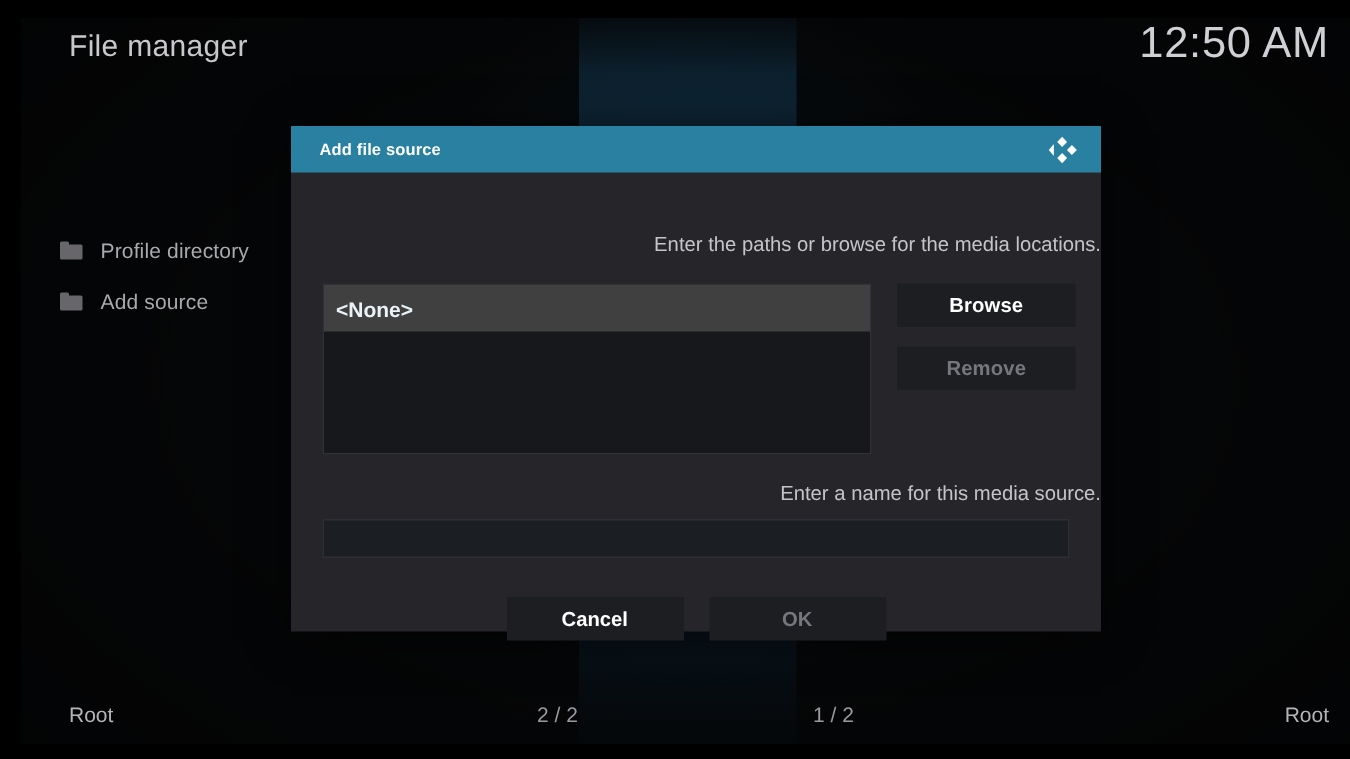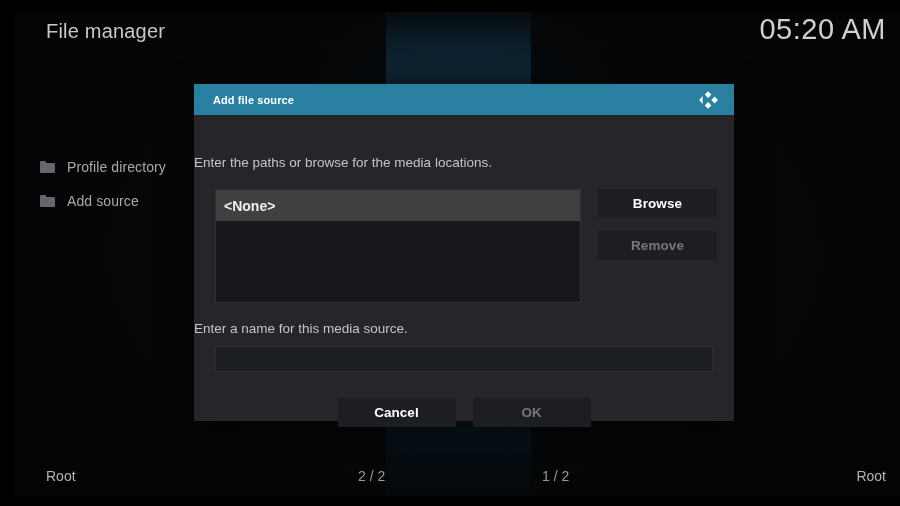--- a/index.html
+++ b/index.html
@@ -179,21 +179,21 @@
     width: 24px; height: 24px;
   }
 
   .dlg-body {
     position: relative;
     height: 306px;
   }
   .hint {
     position: absolute;
     left: 0; width: 540px;
-    text-align: left;
+    text-align: right;
     font-size: 13.5px;
     color: #c4c4c9;
   }
   .hint-top  { top: 40px; }
   .hint-mid  { top: 206px; }
 
   .pathlist {
     position: absolute;
     left: 21px; top: 74px;
     width: 366px; height: 114px;
@@ -277,21 +277,21 @@
 
   <div class="bg-base"></div>
   <div class="bg-band2"></div>
   <div class="bg-band"></div>
   <div class="bg-vig"></div>
   <div class="bg-top-shade"></div>
   <div class="bg-bot-shade"></div>
 
   <div class="topbar">
     <div class="app-title">File manager</div>
-    <div class="clock">05:20 AM</div>
+    <div class="clock">12:50 AM</div>
   </div>
 
   <div class="sidebar">
     <div class="side-item">
       <span class="folder-icon"></span>
       <span class="side-label">Profile directory</span>
     </div>
     <div class="side-item">
       <span class="folder-icon"></span>
       <span class="side-label">Add source</span>

